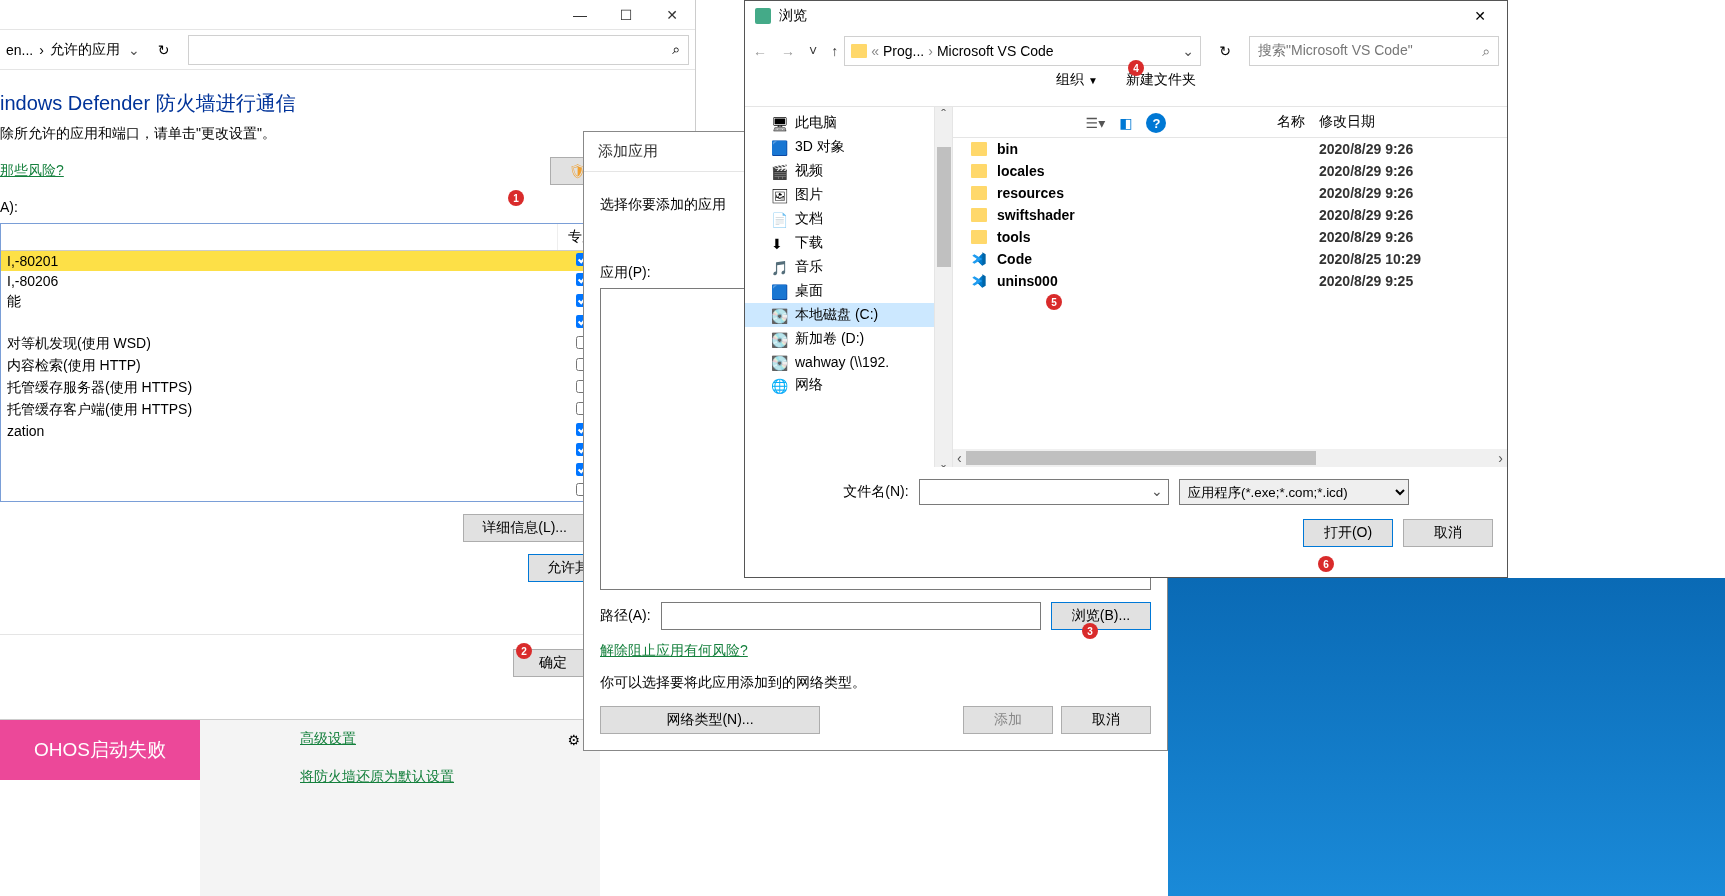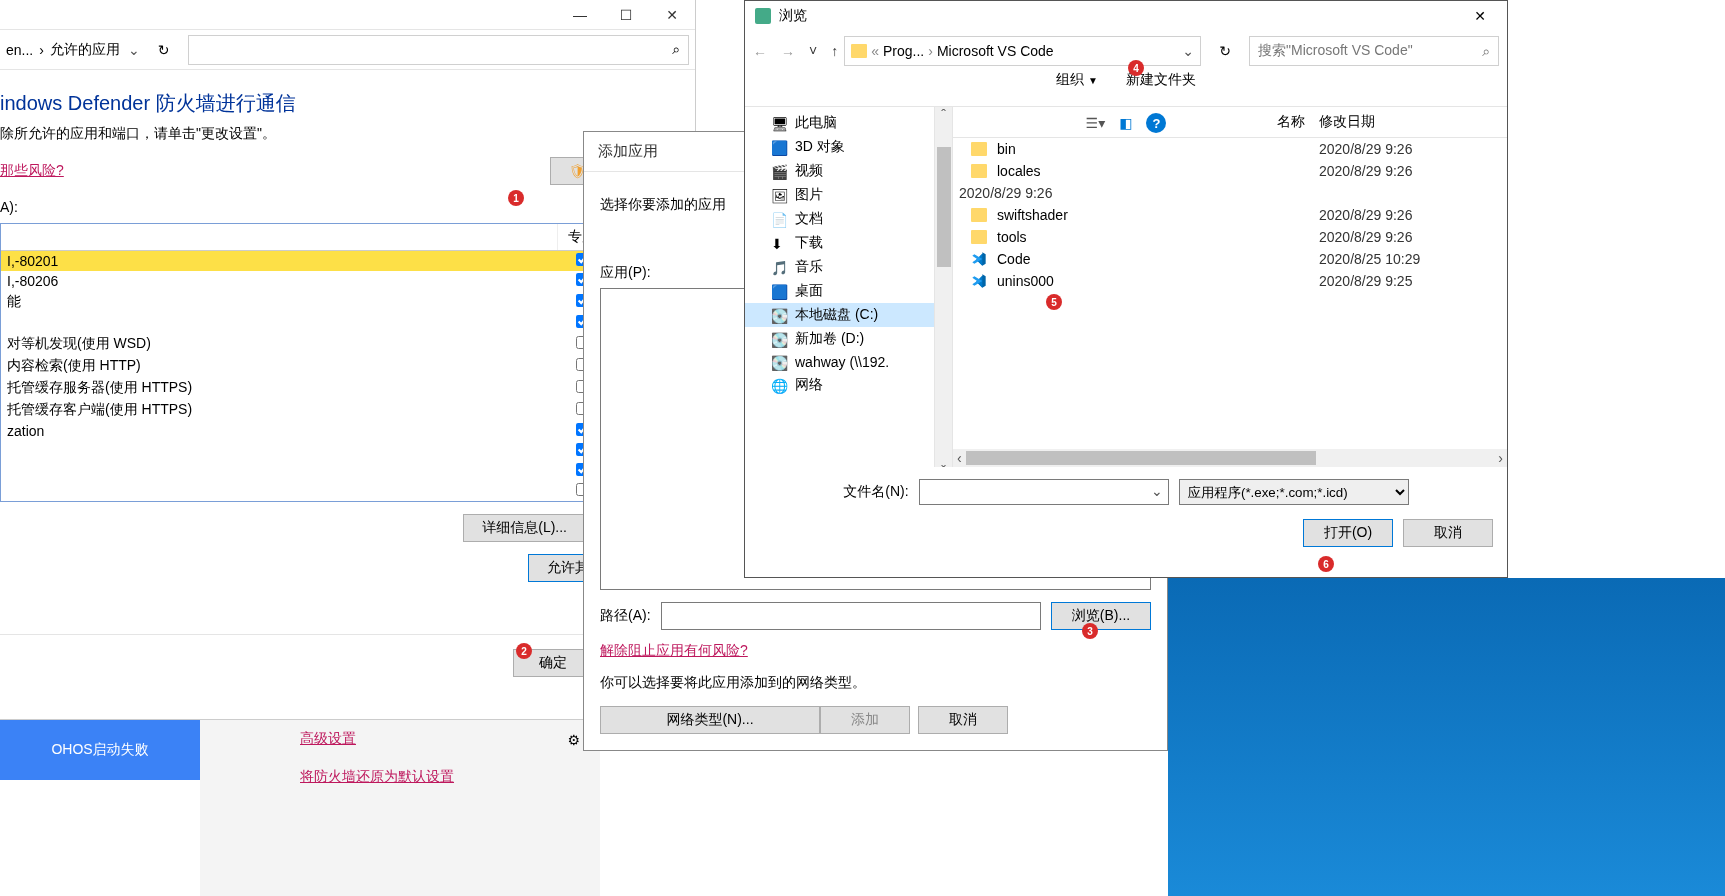--- a/index.html
+++ b/index.html
@@ -1,20 +1,20 @@
 <!DOCTYPE html>
 <html><head>
 <meta charset="utf-8">
 <style>
 * { margin: 0; padding: 0; box-sizing: border-box; font-family: "Microsoft YaHei", "Segoe UI", sans-serif; }
 body { background: #fff; width: 1725px; height: 896px; overflow: hidden; position: relative; font-size: 14px; color: #000; }
 .win { position: absolute; background: #fff; border: 1px solid #ccc; }
 .btn { background: #e1e1e1; border: 1px solid #adadad; padding: 4px 18px; cursor: pointer; font-size: 14px; display: inline-flex; align-items: center; justify-content: center; }
 .btn.disabled { color: #888; }
-.link { color: #be185d; text-decoration: underline; cursor: pointer; }
+.link { color: #15803d; text-decoration: underline; cursor: pointer; }
 input[type=text] { border: 1px solid #7a7a7a; padding: 3px 6px; font-size: 14px; }
 .check { width: 13px; height: 13px; }
 
 
 #fw { left: 0; top: 0; width: 696px; height: 720px; border-left: none; border-top: none; }
 #fw .titlebar { height: 30px; display: flex; justify-content: flex-end; align-items: center; border-bottom: 1px solid #e5e5e5; }
 #fw .titlebar .ctl { width: 46px; height: 30px; display: flex; align-items: center; justify-content: center; color: #333; }
 #fw .nav { height: 40px; display: flex; align-items: center; padding: 0 6px; border-bottom: 1px solid #e5e5e5; gap: 8px; }
 #fw .crumb { display: flex; align-items: center; gap: 6px; }
 #fw .nav .refresh { width: 32px; height: 30px; display: flex; align-items: center; justify-content: center; }
@@ -25,21 +25,21 @@
 #fw table { width: 100%; border-collapse: collapse; }
 #fw thead td { border-bottom: 1px solid #ccc; border-right: 1px solid #eee; padding: 4px 6px; font-size: 14px; background: #fff; }
 #fw tbody td { padding: 2px 6px; font-size: 14px; }
 #fw tbody tr.sel { background: #fde047; }
 #fw .col-check { width: 50px; text-align: center; }
 #fw .scroll-col { width: 18px; background: #f0f0f0; border-left: 1px solid #ddd; }
 #fw .footer-btns { display: flex; justify-content: flex-end; gap: 8px; padding: 12px 4px; }
 
 
 #bottom-strip { position: absolute; left: 0; top: 720px; width: 1725px; height: 176px; }
-.blue-bar { position: absolute; left: 0; top: 0; width: 200px; height: 60px; background: #3b82f6; color: #fff; display: flex; align-items: center; justify-content: center; font-size: 14px; text-align: center; }
+.blue-bar { position: absolute; left: 0; top: 0; width: 200px; height: 60px; background: #ec4899; color: #fff; display: flex; align-items: center; justify-content: center; font-size: 19px; text-align: center; }
 .side-panel { position: absolute; left: 200px; top: 0; width: 400px; height: 176px; background: #f4f4f4; padding: 10px 30px; }
 .side-panel .gear { position: absolute; right: 20px; top: 12px; }
 
 
 #addapp { left: 583px; top: 131px; width: 585px; height: 620px; border: 1px solid #888; }
 #addapp .title { padding: 10px 14px; font-size: 15px; color: #333; border-bottom: 1px solid #e5e5e5; }
 #addapp .content { padding: 24px 16px 12px; height: calc(100% - 44px); display: flex; flex-direction: column; }
 #addapp .applist { border: 1px solid #7a7a7a; flex: 1; margin-top: 6px; background: #fff; }
 #addapp .path-row { display: flex; align-items: center; gap: 10px; margin: 12px 0; }
 #addapp .path-row input { flex: 1; height: 28px; }
@@ -61,21 +61,21 @@
 #browse .main { display: flex; height: 360px; }
 #browse .tree { width: 190px; border-right: 1px solid #e5e5e5; overflow-y: auto; padding: 4px 0; }
 #browse .tree-scroll { width: 18px; background: #f0f0f0; border-right: 1px solid #e5e5e5; position: relative; }
 #browse .tree-scroll .thumb { position: absolute; top: 40px; left: 2px; width: 14px; height: 120px; background: #c0c0c0; }
 #browse .tree .node { padding: 3px 6px 3px 26px; display: flex; align-items: center; gap: 8px; cursor: default; }
 #browse .tree .node.sel { background: #cce8ff; }
 #browse .files { flex: 1; overflow: auto; }
 #browse .files .hdr { display: flex; border-bottom: 1px solid #e5e5e5; }
 #browse .files .hdr .c1 { width: 360px; padding: 6px 8px; text-align: right; }
 #browse .files .hdr .c2 { width: 170px; padding: 6px; }
-#browse .files .row { display: flex; }
+#browse .files .row { display: flex; font-weight: bold; }
 #browse .files .row .c1 { width: 360px; padding: 3px 18px; display: flex; align-items: center; gap: 10px; }
 #browse .files .row .c2 { width: 170px; padding: 3px 6px; color: #333; }
 #browse .bottom { padding: 12px 14px; }
 #browse .fn-row { display: flex; align-items: center; gap: 10px; justify-content: center; }
 #browse .fn-row input { width: 250px; height: 26px; }
 #browse .fn-row select { width: 230px; height: 26px; border: 1px solid #7a7a7a; padding: 0 4px; }
 #browse .dlg-buttons { display: flex; justify-content: flex-end; gap: 10px; margin-top: 14px; }
 
 
 #desktop { position: absolute; left: 1168px; top: 578px; width: 557px; height: 318px; background: linear-gradient(180deg, #0a6ab5 0%, #1a8ad8 100%); }
@@ -229,21 +229,21 @@
     <div style="margin-bottom:50px">选择你要添加的应用</div>
     <div>应用(P):</div>
     <div class="applist"></div>
     <div class="path-row">
       <span>路径(A):</span>
       <input type="text" style="">
       <button class="btn" style="border:1px solid #0078d7;min-width:100px">浏览(B)...</button>
     </div>
     <a class="link">解除阻止应用有何风险?</a>
     <div style="margin-top:14px">你可以选择要将此应用添加到的网络类型。</div>
-    <div style="display:flex;margin-top:14px">
+    <div style="display:flex;justify-content:space-between;margin-top:14px">
       <button class="btn" style="min-width:220px">网络类型(N)...</button>
       <div style="display:flex;gap:8px">
         <button class="btn disabled" style="min-width:90px">添加</button>
         <button class="btn" style="min-width:90px">取消</button>
       </div>
     </div>
   </div>
 </div>
 
 <div id="browse" class="win">
@@ -356,20 +356,24 @@
             <div class="c2">2020/8/29 9:26</div>
           </div>
           <div class="row">
             <div class="c1">
               <span class="folder-icon"></span>
               <span>locales</span>
             </div>
             <div class="c2">2020/8/29 9:26</div>
           </div>
           <div class="row">
+            <div class="c1">
+              <span class="folder-icon"></span>
+              <span>resources</span>
+            </div>
             <div class="c2">2020/8/29 9:26</div>
           </div>
           <div class="row">
             <div class="c1">
               <span class="folder-icon"></span>
               <span>swiftshader</span>
             </div>
             <div class="c2">2020/8/29 9:26</div>
           </div>
           <div class="row">

